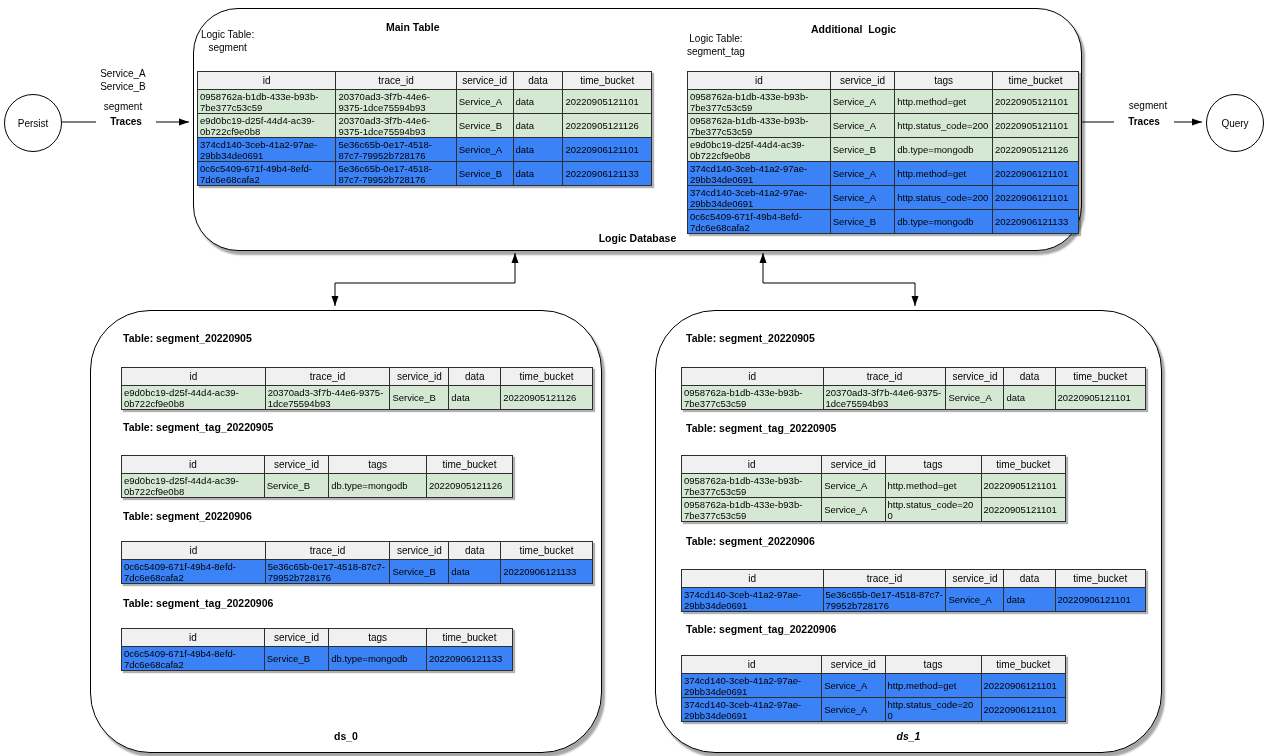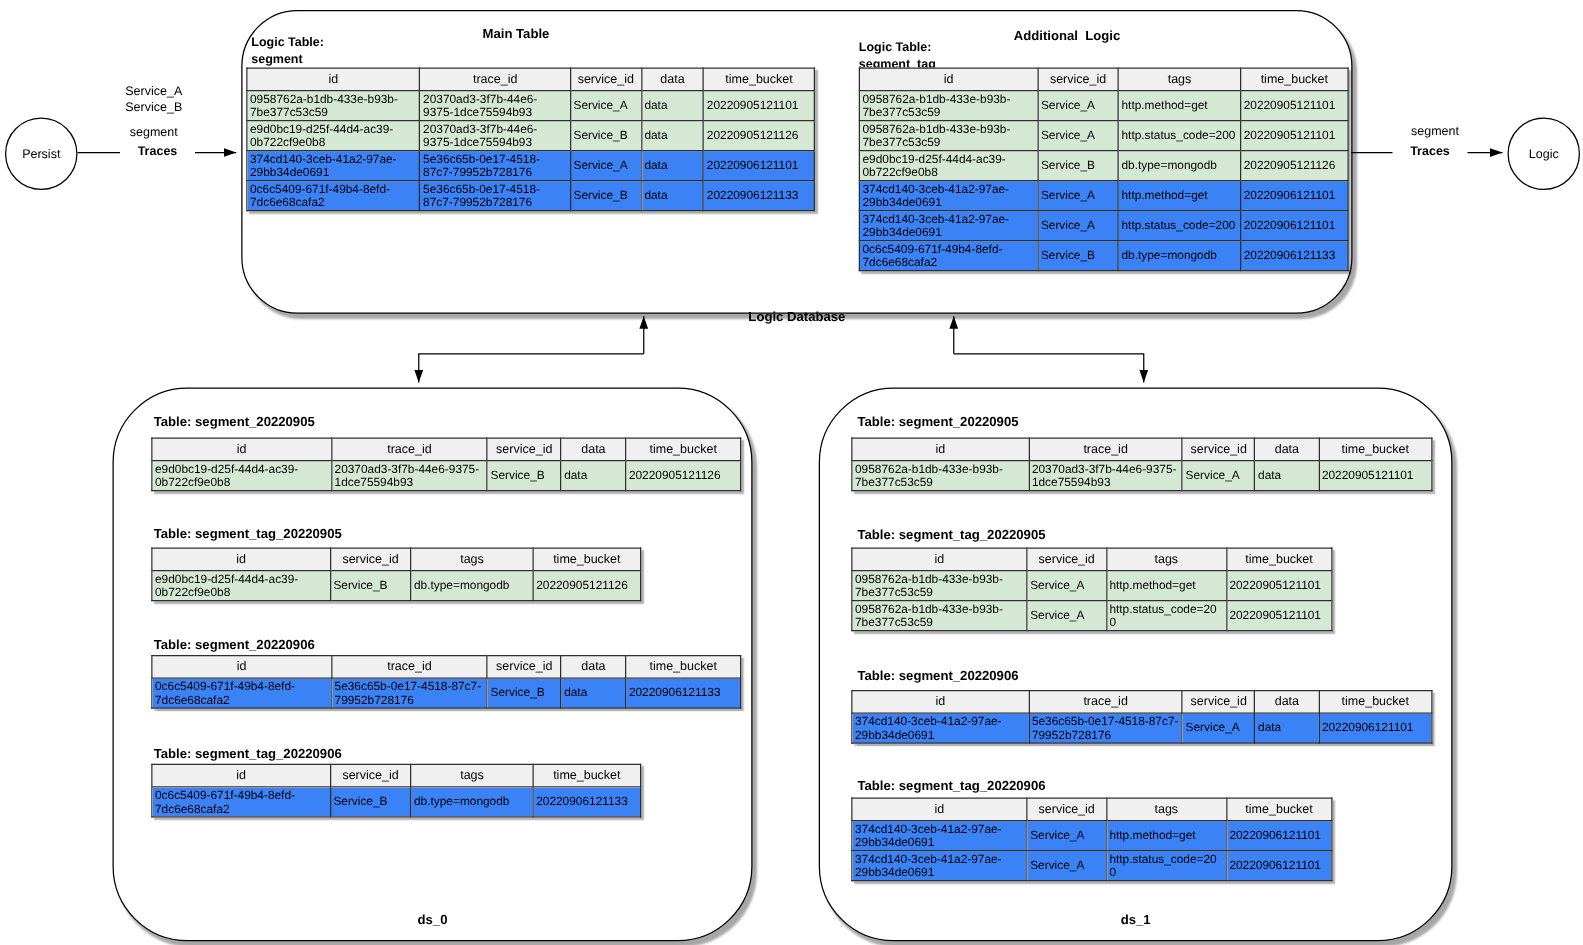--- a/index.html
+++ b/index.html
@@ -18,26 +18,26 @@
   .node{position:absolute;width:56px;height:56px;border:1px solid #000;border-radius:50%;
         background:#fff;display:flex;align-items:center;justify-content:center;
         font-size:10px;z-index:6;}
   .node.persist{left:4px;top:94px;}
   .node.query{left:1206px;top:94px;}
   
   .lbl{position:absolute;font-size:10px;line-height:13px;text-align:center;z-index:7;}
   .lbl.online{background:#fff;padding:0 2px;line-height:12px;font-weight:bold;}
   .title{position:absolute;font-weight:bold;font-size:10.5px;white-space:pre;z-index:3;}
   .title.center{text-align:left;}
-  .logic-lbl{position:absolute;font-weight:bold;font-size:10px;line-height:12.5px;z-index:3;}
+  .logic-lbl{position:absolute;font-weight:normal;font-size:10px;line-height:12.5px;z-index:3;text-align:center;}
   .caption{position:absolute;left:0;right:0;text-align:center;font-weight:bold;
-           font-size:10.5px;z-index:3;margin-top:16px;}
+           font-size:10.5px;z-index:3;}
   .tbl-title{position:absolute;font-weight:bold;font-size:10.5px;white-space:pre;z-index:3;}
   
-  .tblwrap{position:absolute;z-index:3;}
+  .tblwrap{position:absolute;z-index:3;margin-top:17px;}
   table.dio{border-collapse:collapse;table-layout:fixed;width:100%;background:#fff;
             box-shadow:2px 2px 1px rgba(0,0,0,0.3);border:1px solid #000;}
   table.dio th{background:#f0f0f0;font-weight:normal;font-size:10px;text-align:center;
                border:1px solid #2e2e2e;height:17px;padding:0 2px;overflow:hidden;}
   table.dio td{font-size:9.5px;line-height:11px;border:1px solid #2e2e2e;height:23px;
                padding:0 2px;overflow:hidden;word-wrap:break-word;text-align:left;}
   table.dio tr.green td{background:#d5e8d4;}
   table.dio tr.blue td{background:#3b82f6;}
   svg.wires{position:absolute;left:0;top:0;z-index:5;pointer-events:none;}
 </style>
@@ -414,28 +414,28 @@
             <tr class="blue">
               <td>374cd140-3ceb-41a2-97ae-29bb34de0691</td>
               <td>Service_A</td>
               <td>http.status_code=200</td>
               <td>20220906121101</td>
             </tr>
           </tbody>
         </table>
       </div>
 
-    <div class="caption" style="bottom:10px;">ds_1</div>
+    <div class="caption" style="bottom:10px;font-style:italic;">ds_1</div>
   </div>
 
   <div class="node persist">
     <span>Persist</span>
   </div>
   <div class="node query">
-    <span>Logic</span>
+    <span>Query</span>
   </div>
 
   <div class="lbl" style="left:83px;top:67px;width:80px;">
     <div>Service_A</div>
     <div>Service_B</div>
   </div>
   <div class="lbl" style="left:83px;top:100px;width:80px;">segment</div>
   <div class="lbl online" style="left:96px;top:116px;width:56px;">Traces</div>
 
   <div class="lbl" style="left:1108px;top:99px;width:80px;">segment</div>

